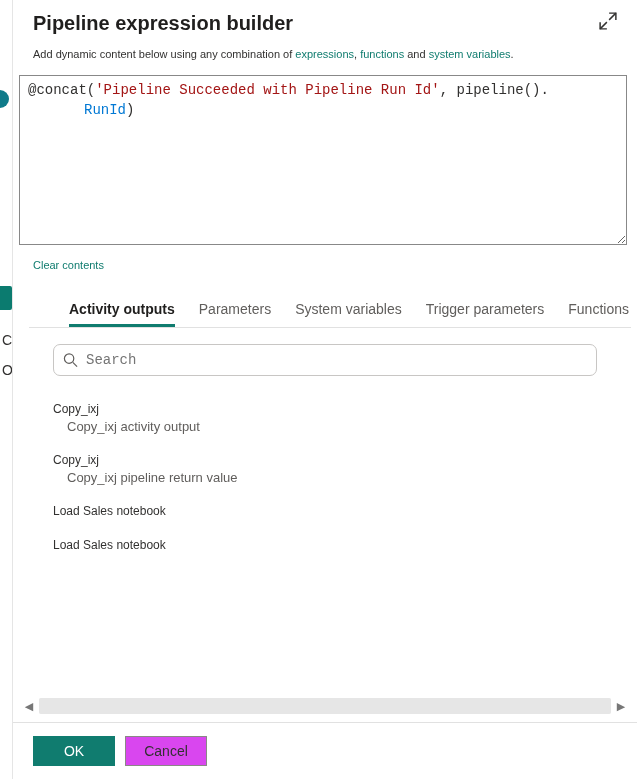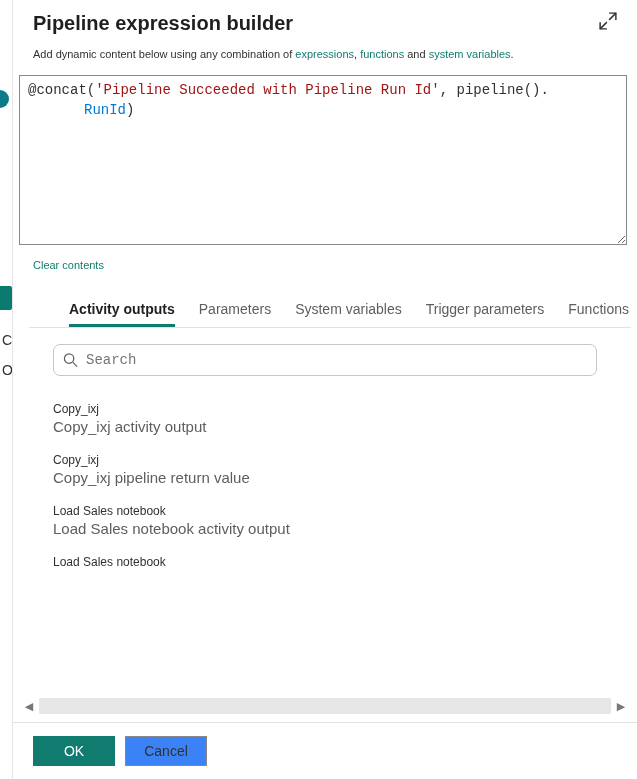--- a/index.html
+++ b/index.html
@@ -160,23 +160,24 @@
   .item {
     margin-bottom: 16px;
     cursor: pointer;
   }
   .item-title {
     font-size: 12px;
     color: #323130;
     line-height: 18px;
   }
   .item-sub {
-    font-size: 15px;
+    font-size: 13px;
     color: #605e5c;
     line-height: 17px;
+    margin-left: 14px;
   }
   .hscroll {
     position: absolute;
     left: 8px; right: 8px;
     bottom: 64px;
     height: 18px;
     display: flex;
     align-items: center;
     gap: 2px;
   }
@@ -224,21 +225,21 @@
     font-family: inherit;
     cursor: pointer;
     border-radius: 0;
   }
   .btn-primary {
     background: #107c6f;
     color: #fff;
     border: 1px solid #107c6f;
   }
   .btn-secondary {
-    background: #3b82f6;
+    background: #d946ef;
     color: #323130;
     border: 1px solid #8a8886;
   }
 </style>
 </head>
 <body>
 
 <div class="sliver">
   <div class="badge"></div>
   <div class="sel"></div>
@@ -300,21 +301,20 @@
     <div class="item">
       <div class="item-title">Copy_ixj</div>
       <div class="item-sub">Copy_ixj activity output</div>
     </div>
     <div class="item">
       <div class="item-title">Copy_ixj</div>
       <div class="item-sub">Copy_ixj pipeline return value</div>
     </div>
     <div class="item">
       <div class="item-title">Load Sales notebook</div>
-      <div class="item-sub">Load Sales notebook activity output</div>
     </div>
     <div class="item">
       <div class="item-title">Load Sales notebook</div>
     </div>
   </div>
 
   <div class="hscroll">
     <div class="arrow">◀</div>
     <div class="track">
       <div class="thumb"></div>

